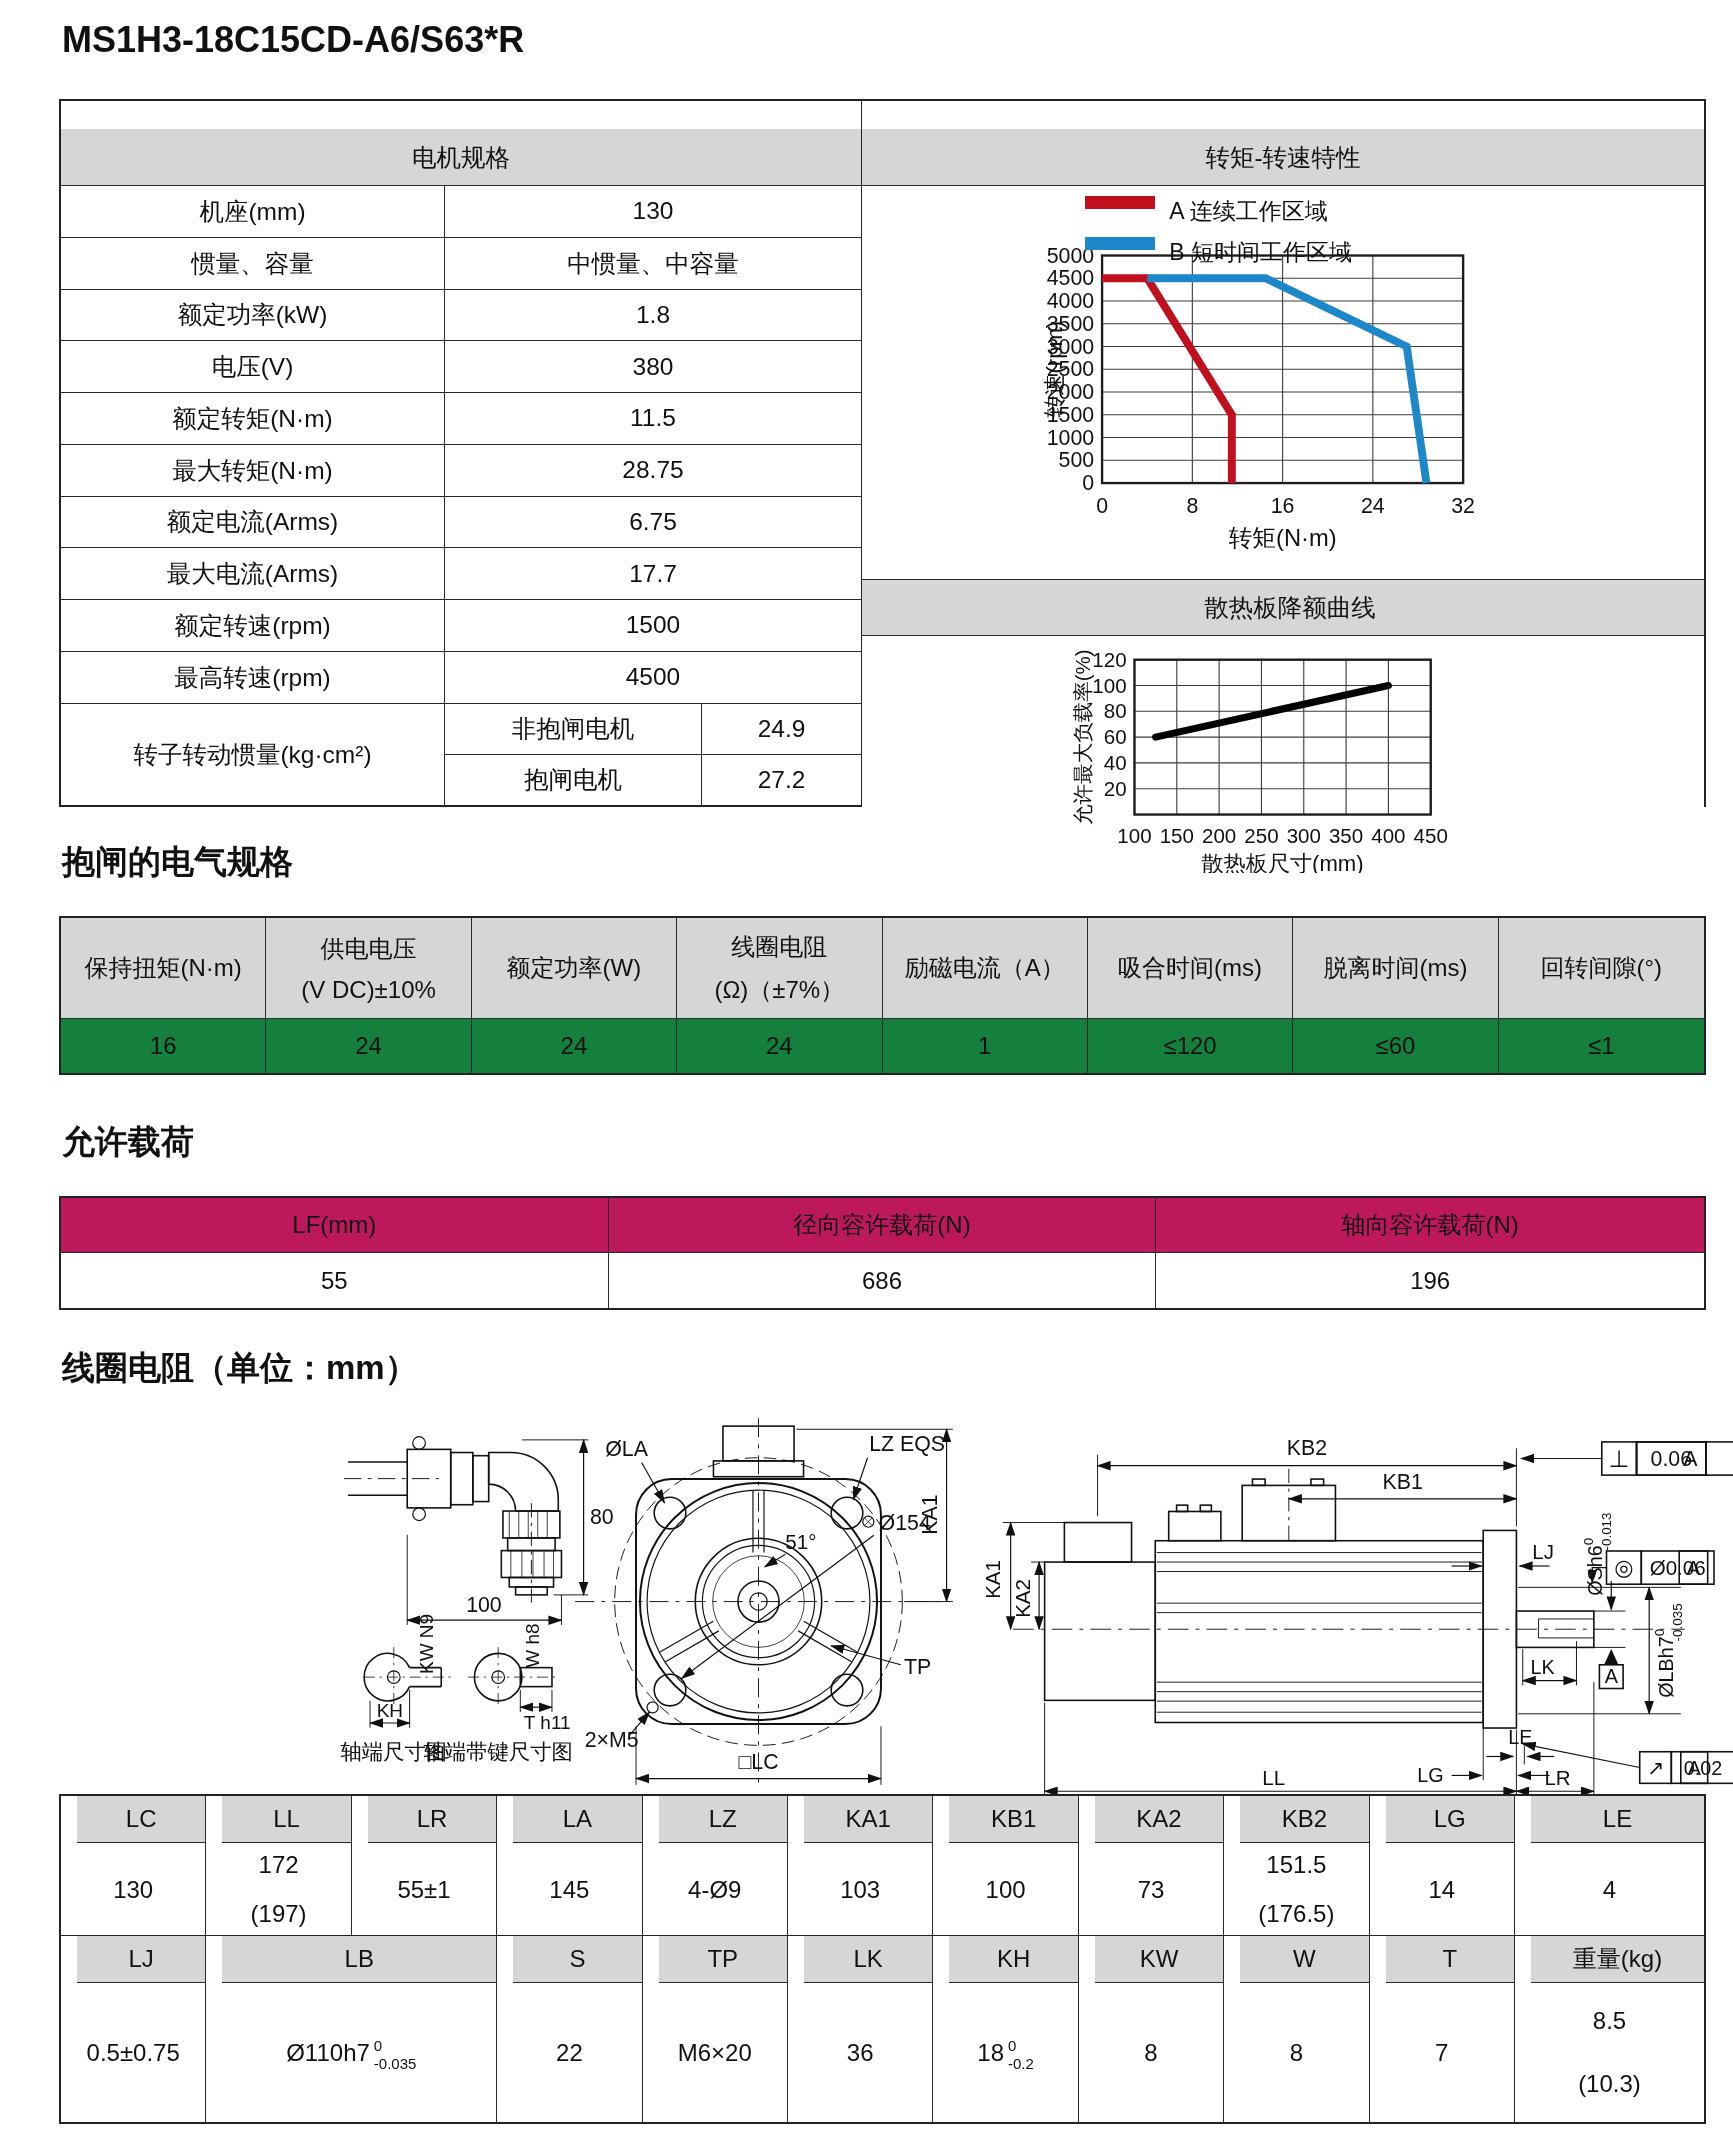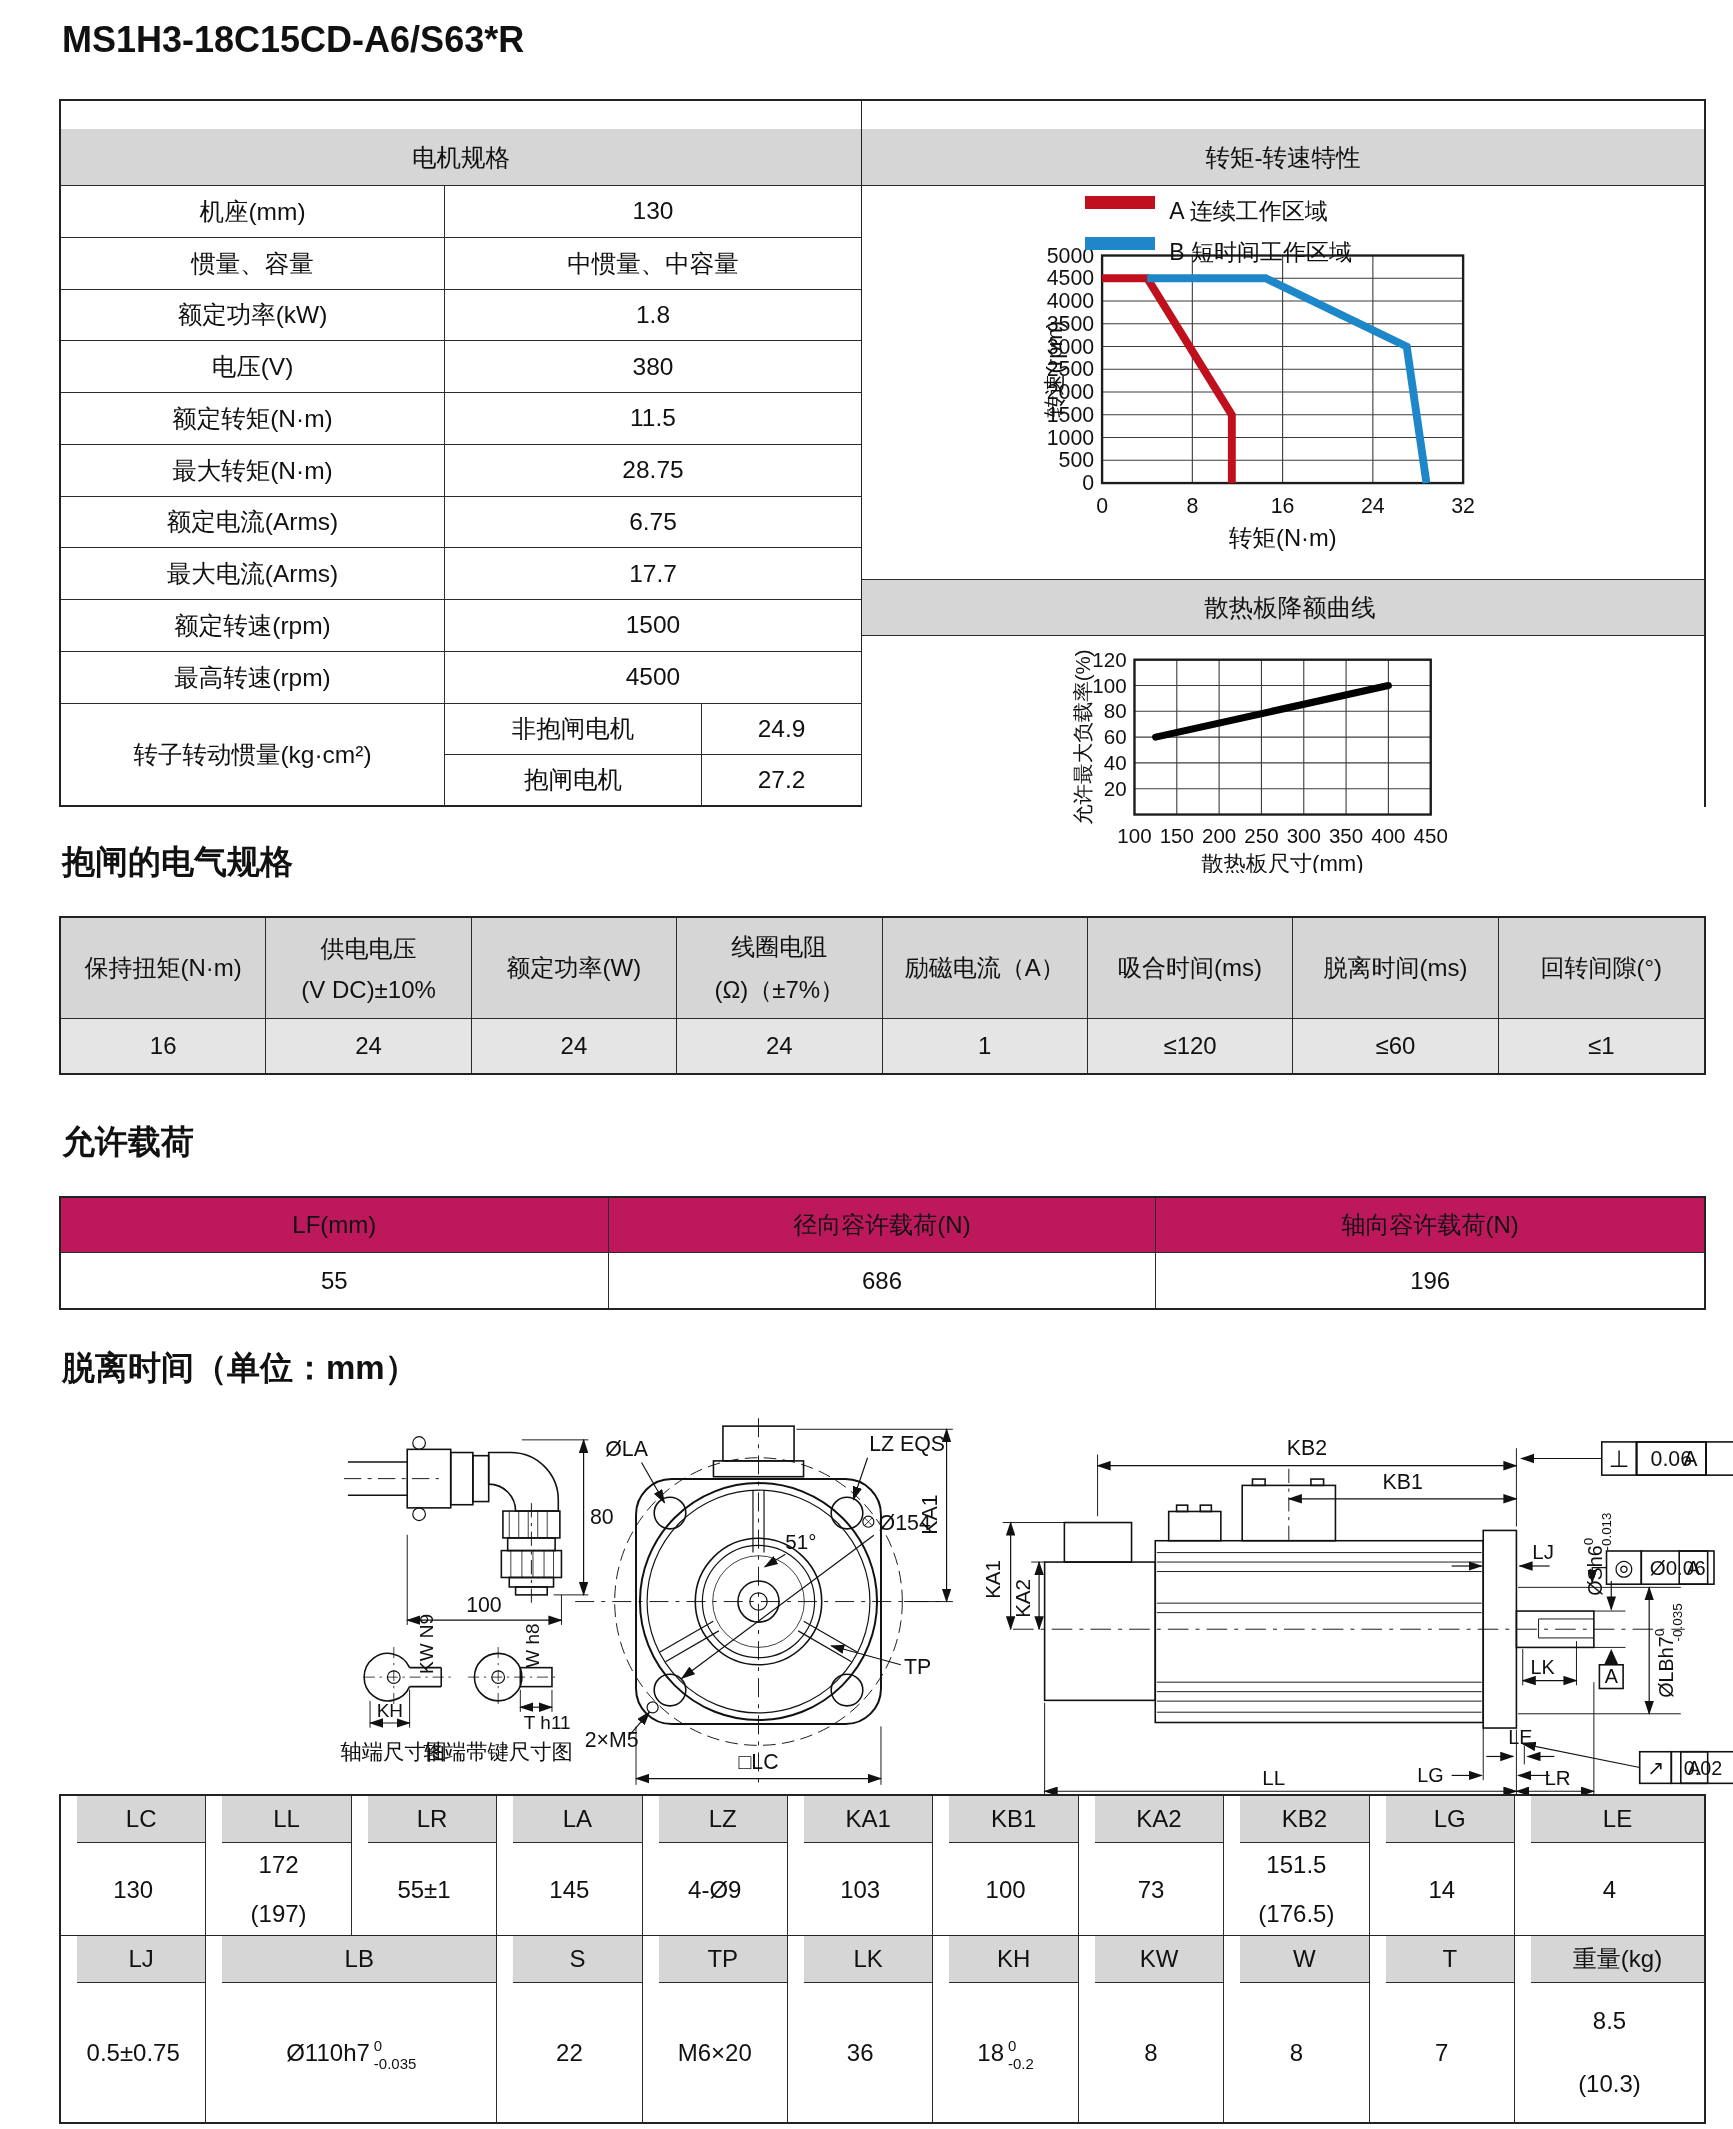--- a/index.html
+++ b/index.html
@@ -36,21 +36,21 @@
   .legend-swatch { width: 70px; height: 13.4px; flex: none; }
   .legend-label { font-size: 23px; }
   svg text { fill: #111; }
 
   
   .section-title { position: absolute; left: 62px; font-size: 33px; font-weight: bold; }
 
   
   .brake-table { position: absolute; left: 59px; top: 916px; width: 1647px;
                  border: 2px solid #222; display: grid; grid-template-columns: repeat(8, 1fr);
-                 grid-template-rows: 101px 54px; background: #e5e5e5; }
+                 grid-template-rows: 101px 54px; background: #15803d; }
   .brake-h { background: #d6d6d6; border-right: 0.8px solid #2b2b2b; border-bottom: 1.2px solid #2b2b2b;
              display: flex; flex-direction: column; align-items: center; justify-content: center; gap: 11px;
              font-size: 24px; text-align: center; }
   .brake-v { border-right: 0.8px solid #2b2b2b; display: flex; align-items: center; justify-content: center; font-size: 24px; }
   .brake-h:nth-child(8n), .brake-v:nth-child(8n) { border-right: none; }
 
   
   .load-table { position: absolute; left: 59px; top: 1196px; width: 1647px;
                 border: 2px solid #222; display: grid; grid-template-columns: repeat(3, 1fr);
                 grid-template-rows: 55px 55px; background: #fff; }
@@ -282,21 +282,21 @@
 <div class="section-title" style="top:1120px;">允许载荷</div>
 <div class="load-table" id="load-table">
     <div class="load-h">LF(mm)</div>
     <div class="load-h">径向容许载荷(N)</div>
     <div class="load-h">轴向容许载荷(N)</div>
     <div class="load-v">55</div>
     <div class="load-v">686</div>
     <div class="load-v">196</div>
   </div>
 
-<div class="section-title" style="top:1346px;">脱离时间（单位：mm）</div>
+<div class="section-title" style="top:1346px;">线圈电阻（单位：mm）</div>
 
 <div class="drawings">
 
   <svg style="left:281px;top:12px;" width="261" height="372" viewBox="0 0 330 470" fill="none" stroke="#111" stroke-width="2">
     <defs>
       <marker id="m1e" markerWidth="12" markerHeight="10" refX="11" refY="4" orient="auto">
           <path d="M0,0 L12,4 L0,8 Z" fill="#111" stroke="none"></path>
         </marker>
       <marker id="m1s" markerWidth="12" markerHeight="10" refX="1" refY="4" orient="auto">
           <path d="M12,0 L0,4 L12,8 Z" fill="#111" stroke="none"></path>

